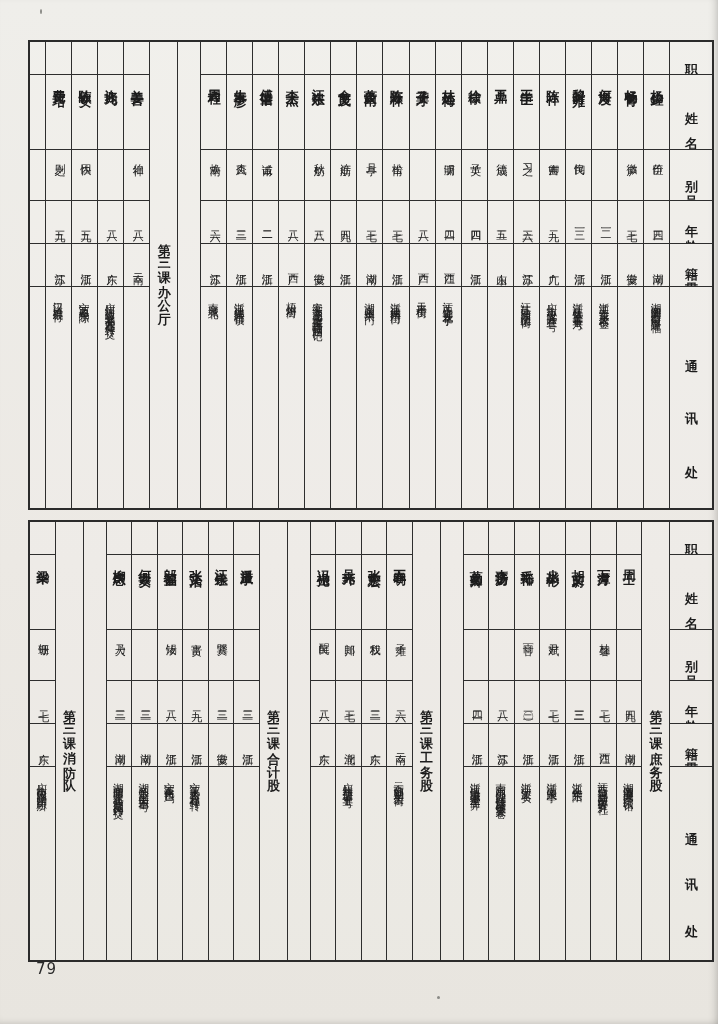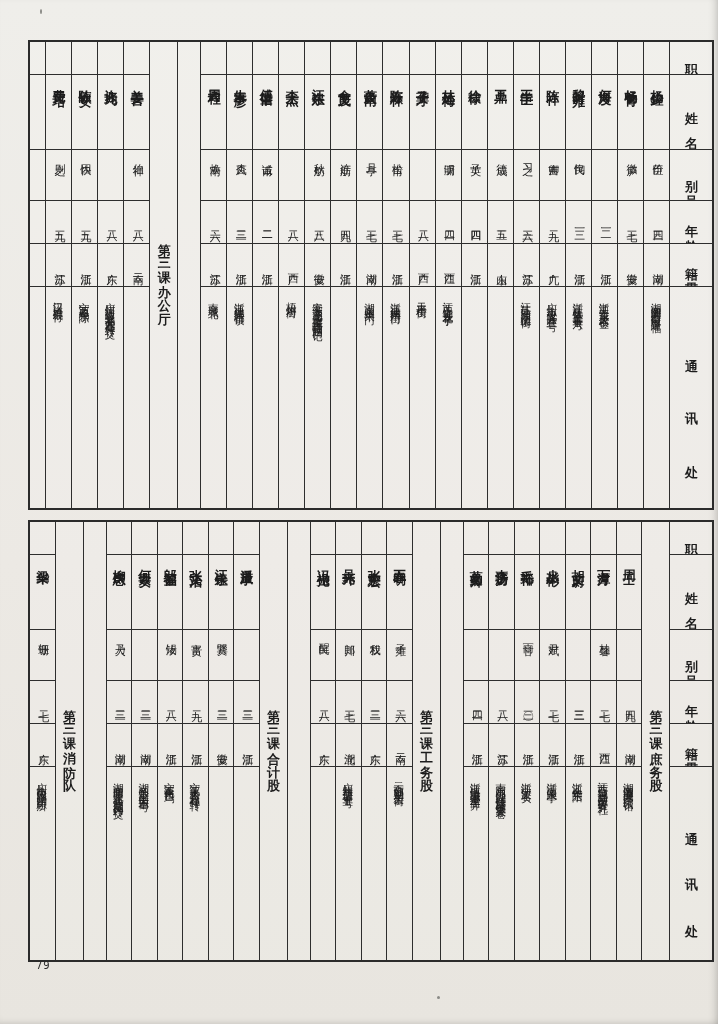--- a/index.html
+++ b/index.html
@@ -33,21 +33,21 @@
   .vtext{writing-mode:vertical-rl;text-orientation:upright;}
   .c-name .vtext{letter-spacing:2px;}
   .c-alias .vtext{letter-spacing:1px;}
   .c-addr .vtext{letter-spacing:2px;line-height:1.15;}
   .hcell .vflex{
     writing-mode:vertical-rl;text-orientation:upright;
     display:flex;flex-direction:row;justify-content:space-evenly;
     height:100%;font-weight:bold;font-size:13px;
   }
   .section .vtext{font-weight:bold;font-size:13px;letter-spacing:14px;}
-  #page-number{position:absolute;left:36px;top:960px;font-size:10px;color:#2a2a2a;letter-spacing:1px;}
+  #page-number{position:absolute;left:36px;top:960px;font-size:15px;color:#2a2a2a;letter-spacing:1px;}
 </style>
 </head>
 <body>
 
 <div id="paper">
   <div class="speck" style="left:40px;top:9px;width:2px;height:5px;"></div>
   <div class="speck" style="left:437px;top:996px;width:3px;height:3px;"></div>
   <div class="roster" id="table-top">
       <div class="col header">
         <div class="cell hcell c-duty">

